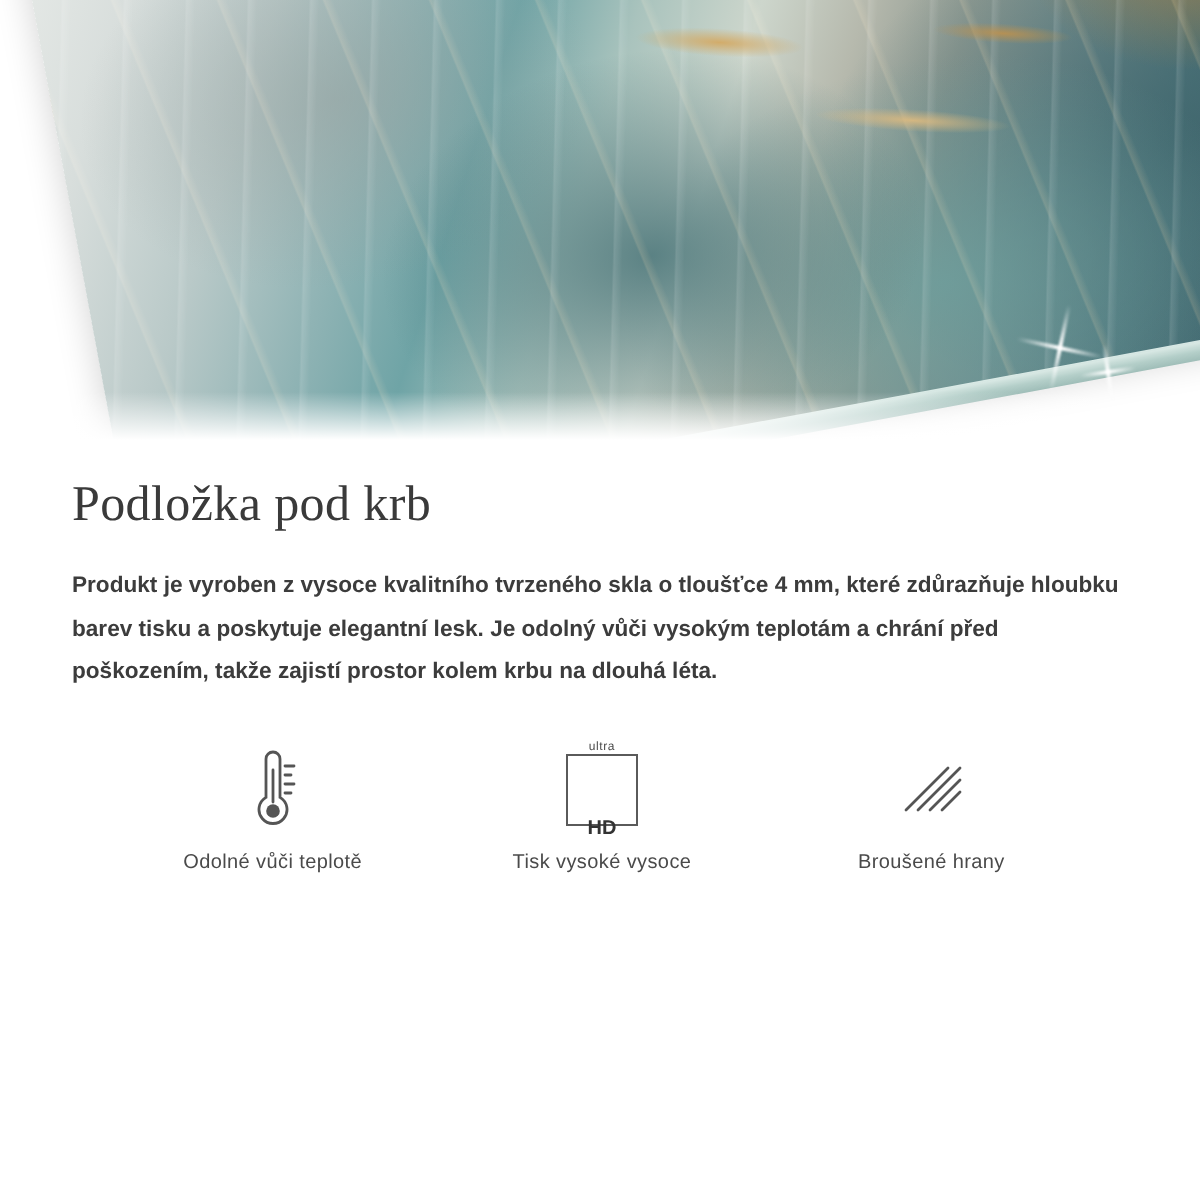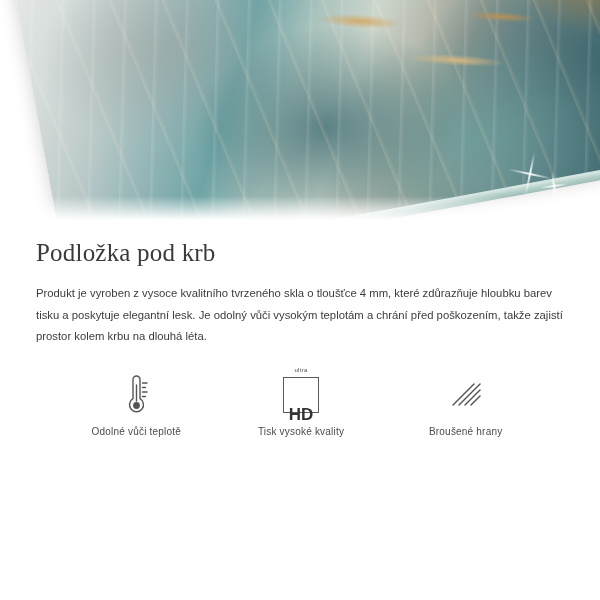--- a/index.html
+++ b/index.html
@@ -161,20 +161,21 @@
     display: block;
   }
 
   .body-text {
     font-family: "Liberation Sans", sans-serif;
     font-size: 11.3px;
     line-height: 1.92;
     color: #3c3c3c;
     margin: 0;
     max-width: 538px;
+    font-weight: bold;
   }
 
   
   .features {
     margin-top: 24px;
     padding: 0 18px;
     display: grid;
     grid-template-columns: repeat(3, 1fr);
     row-gap: 16px;
   }
@@ -211,21 +212,21 @@
     justify-content: center;
     line-height: 1;
   }
   .hd-badge .ultra {
     font-size: 6px;
     letter-spacing: 0.3px;
     color: #4a4a4a;
     margin-bottom: 1px;
   }
   .hd-badge .hd {
-    font-size: 17px;
+    font-size: 10px;
     font-weight: bold;
     color: #333333;
     margin-top: 32px;
   }
 </style>
 </head>
 <body>
 
 <div class="page">
 
@@ -263,21 +264,21 @@
         <div class="feature-label">Odolné vůči teplotě</div>
       </div>
 
       <div class="feature">
         <div class="feature-icon">
           <div class="hd-badge">
             <span class="ultra">ultra</span>
             <span class="hd">HD</span>
           </div>
         </div>
-        <div class="feature-label">Tisk vysoké kvality</div>
+        <div class="feature-label">Tisk vysoké vysoce</div>
       </div>
 
 
 
       <div class="feature">
         <div class="feature-icon">
           <svg width="44" height="40" viewBox="0 0 44 40" fill="none" stroke="#555" stroke-width="1.4" stroke-linecap="round">
             <path d="M9 30 L30 9"></path>
             <path d="M15 30 L36 9"></path>
             <path d="M21 30 L36 15"></path>

